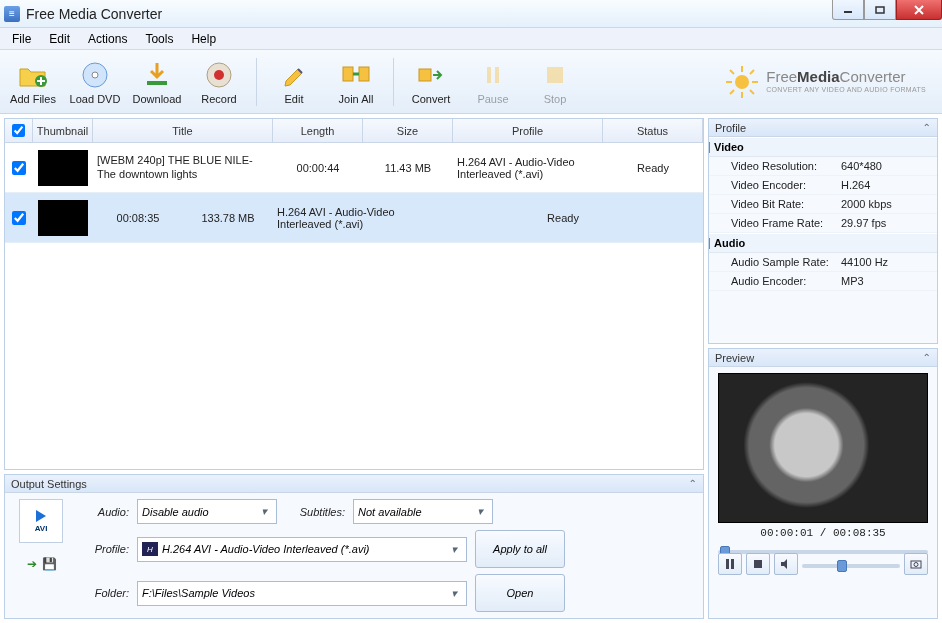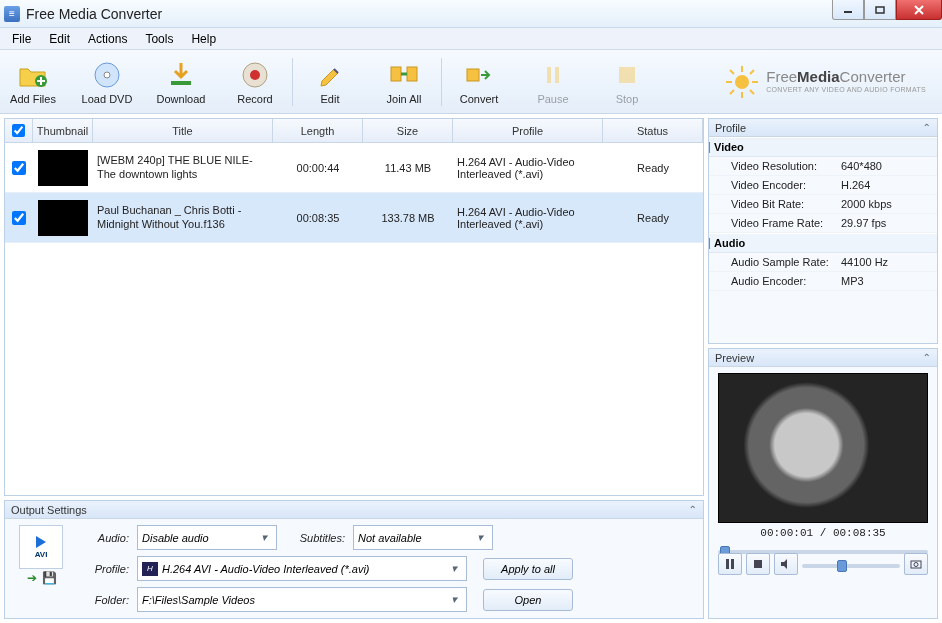--- a/index.html
+++ b/index.html
@@ -14,21 +14,21 @@
 .win-min { background: linear-gradient(#f0f6ff,#d8e8fa); color:#333; border-radius:0 0 0 3px; }
 .win-max { background: linear-gradient(#f0f6ff,#d8e8fa); color:#333; }
 .win-close { background: linear-gradient(#f07070,#c83030); color:#fff; border-color:#a02020; border-radius:0 0 3px 0; width:46px; }
 
 
 .menubar { height: 22px; background: #eef3fb; border-bottom: 1px solid #d0dae8; display:flex; align-items:center; padding: 0 4px; gap: 2px; }
 .menu-item { padding: 2px 8px; cursor:pointer; border-radius:2px; }
 
 
 .toolbar { height: 64px; background: linear-gradient(#f6faff,#e4eef9); border-bottom: 1px solid #c8d6e8; display: flex; align-items: center; padding: 2px 6px; }
-.tool-group { display:flex; gap:20px; }
+.tool-group { display:flex; gap:8px; }
 .tool-sep { width:1px; height:48px; background:#c8d6e8; margin: 0 10px; }
 .tool-btn { width: 54px; display:flex; flex-direction:column; align-items:center; gap:2px; cursor:pointer; padding:2px 0; border-radius:3px; }
 .tool-btn.disabled { opacity:0.4; cursor:default; }
 .tool-btn .ticon { width:32px; height:32px; display:flex; align-items:center; justify-content:center; }
 .tool-btn .tlabel { font-size:11px; color:#222; }
 .logo-block { margin-left:auto; display:flex; align-items:center; gap:6px; padding-right:10px; }
 .logo-sun { width:36px; height:36px; }
 .logo-text { display:flex; flex-direction:column; line-height:1.1; }
 .logo-text .big { font-size:15px; color:#777; }
 .logo-text .big b { color:#444; font-weight:600; }
@@ -58,37 +58,37 @@
 .fcell.col-thumb .thumb { width:50px; height:36px; background:#000; }
 .fcell input[type=checkbox]{ width:14px; height:14px; }
 
 
 .panel { border:1px solid #bcd0e8; background:#f6f9fe; display:flex; flex-direction:column; }
 .panel-head { height:18px; background:linear-gradient(#eaf2fc,#d8e6f8); border-bottom:1px solid #c8d6e8; display:flex; align-items:center; padding:0 6px; font-size:11px; color:#333; }
 .panel-head .collapse { margin-left:auto; color:#567; font-size:10px; cursor:pointer; }
 .panel-body { padding:6px 8px; }
 
 .output-body { display:flex; gap:10px; align-items:flex-start; }
-.format-box { width:56px; display:flex; flex-direction:column; align-items:center; gap:2px; }
+.format-box { width:56px; display:flex; flex-direction:column; align-items:center; gap:14px; }
 .format-icon { width:44px; height:44px; border:1px solid #c0d0e4; background:#fff; display:flex; flex-direction:column; align-items:center; justify-content:center; font-size:8px; font-weight:bold; color:#036; }
 .format-icon .play { width:0;height:0;border-left:10px solid #1b6fd8;border-top:6px solid transparent;border-bottom:6px solid transparent; margin-bottom:2px;}
 .format-under { display:flex; gap:2px; }
 .mini-ic { width:16px; height:14px; display:flex; align-items:center; justify-content:center; font-size:12px; }
 
 .out-fields { flex:1; display:flex; flex-direction:column; gap:6px;font-style:italic; }
 .out-row { display:flex; align-items:center; gap:8px; }
 .out-row label { width:50px; text-align:right; font-size:11px; color:#222; }
 .combo { height:25px; border:1px solid #a8bcd8; background:#fff; display:flex; align-items:center; padding:0 4px; font-size:11px; position:relative; }
 .combo .arrow { margin-left:auto; width:16px; text-align:center; color:#567; }
 .combo.profile .pficon { width:16px; height:14px; background:#225; margin-right:4px; display:flex; align-items:center; justify-content:center; color:#fff; font-size:8px; }
 .combo.audio { width:140px; }
 .combo.subs { width:140px; }
 .combo.profile { width:330px; }
 .combo.folder { width:330px; }
-.btn { height:22px; border:1px solid #a8bcd8; background:linear-gradient(#f8fbff,#e2ecf8); border-radius:3px; padding:0 14px; font-size:11px; cursor:pointer; display:flex; align-items:center;margin-left:8px; }
+.btn { height:38px; border:1px solid #a8bcd8; background:linear-gradient(#f8fbff,#e2ecf8); border-radius:3px; padding:0 14px; font-size:11px; cursor:pointer; display:flex; align-items:center; }
 
 
 .profile-panel { height:226px; }
 .profile-body { font-size:11px; }
 .profile-body .section-head { display:flex; align-items:center; gap:4px; font-weight:bold; background:#edf4fc; padding:3px 6px; border-top:1px solid #fff; border-bottom:1px solid #e0e8f4; }
 .profile-body .prop-row { display:flex; padding:3px 6px 3px 22px; border-bottom:1px solid #eef3fa; }
 .profile-body .prop-row .pk { width:110px; color:#222; }
 .profile-body .prop-row .pv { color:#222; }
 .expander { width:11px; height:11px; border:1px solid #888; background:#fff; display:flex; align-items:center; justify-content:center; font-size:9px; line-height:1; color:#333; cursor:pointer; margin-left:-16px; }
 
@@ -283,21 +283,20 @@
             <div class="fcell col-profile">H.264 AVI - Audio-Video Interleaved (*.avi)</div>
             <div class="fcell col-status">Ready</div>
           </div>
           <div class="frow sel">
             <div class="fcell col-chk">
               <input type="checkbox" checked="" style="">
             </div>
             <div class="fcell col-thumb">
               <div class="thumb"></div>
             </div>
-            <div class="fcell col-title">Paul Buchanan _ Chris Botti - Midnight Without You.f136</div>
             <div class="fcell col-length">00:08:35</div>
             <div class="fcell col-size">133.78 MB</div>
             <div class="fcell col-profile">H.264 AVI - Audio-Video Interleaved (*.avi)</div>
             <div class="fcell col-status">Ready</div>
           </div>
         </div>
     </div>
 
     <div class="panel">
       <div class="panel-head">

